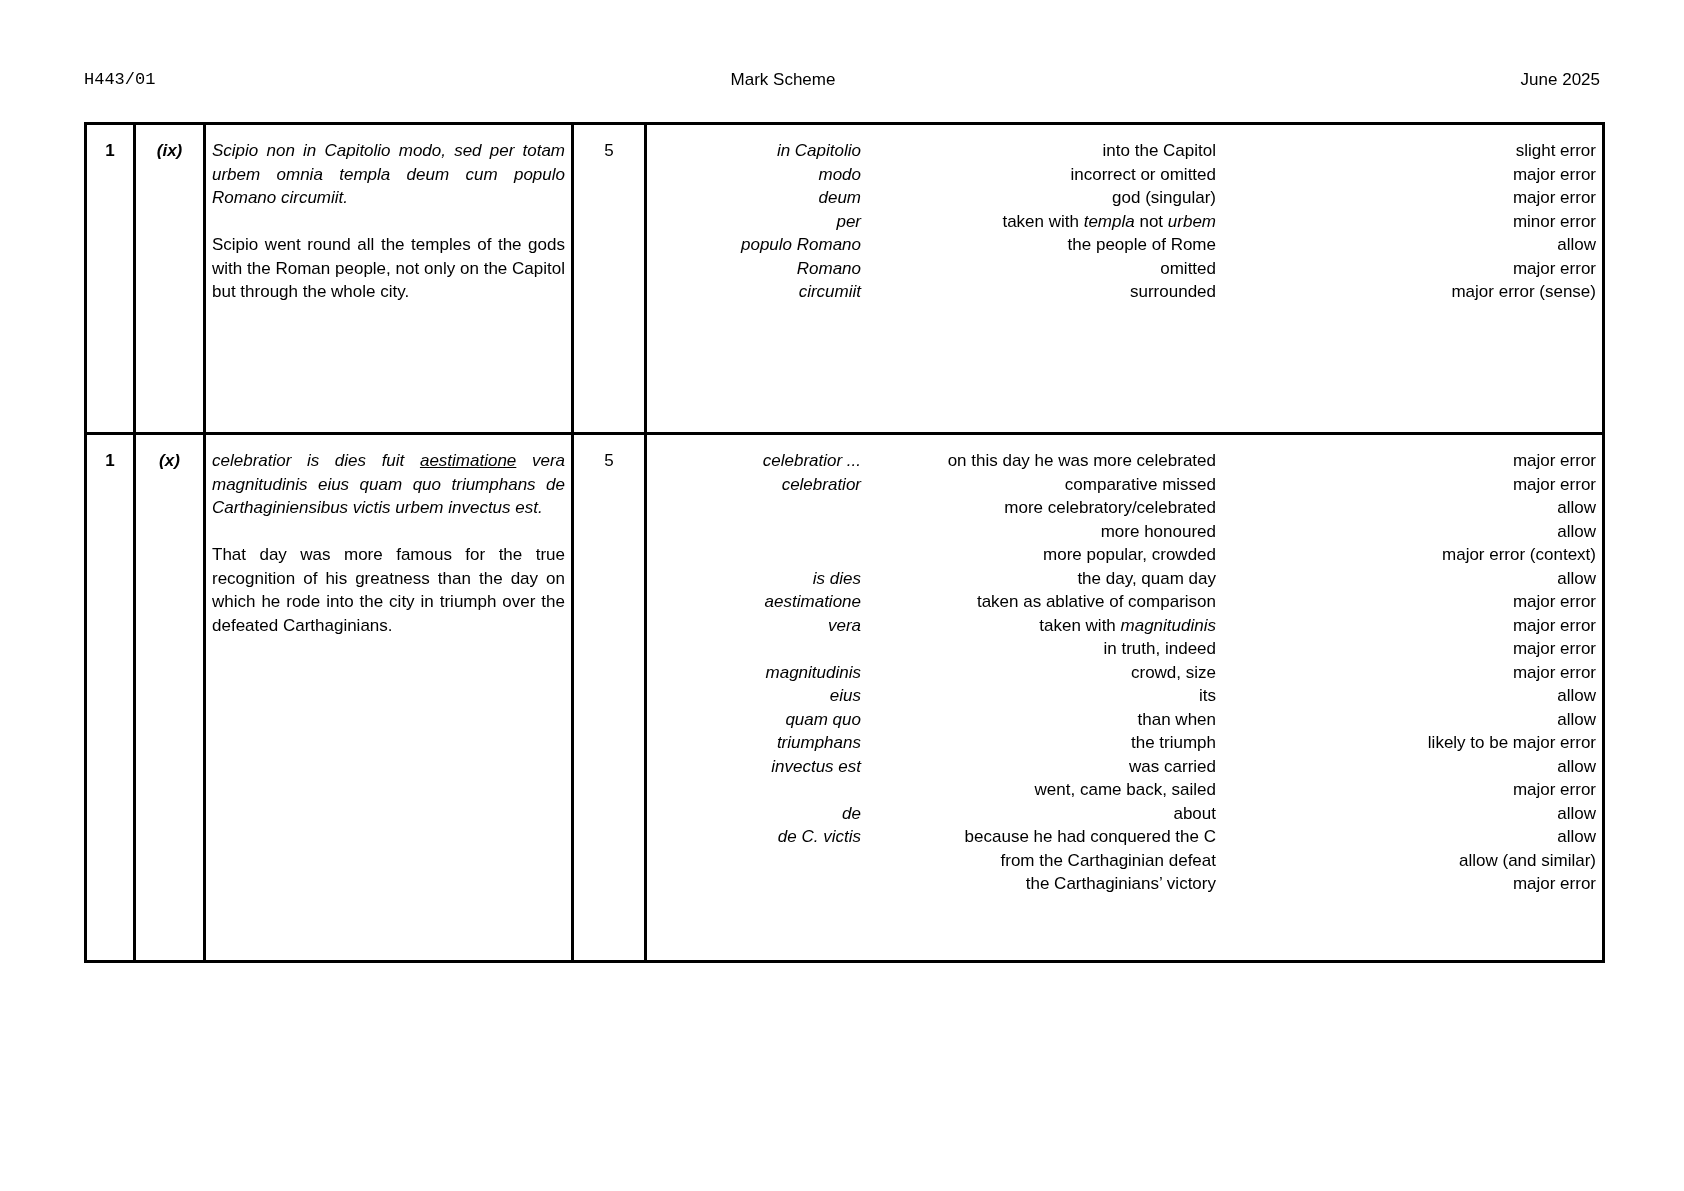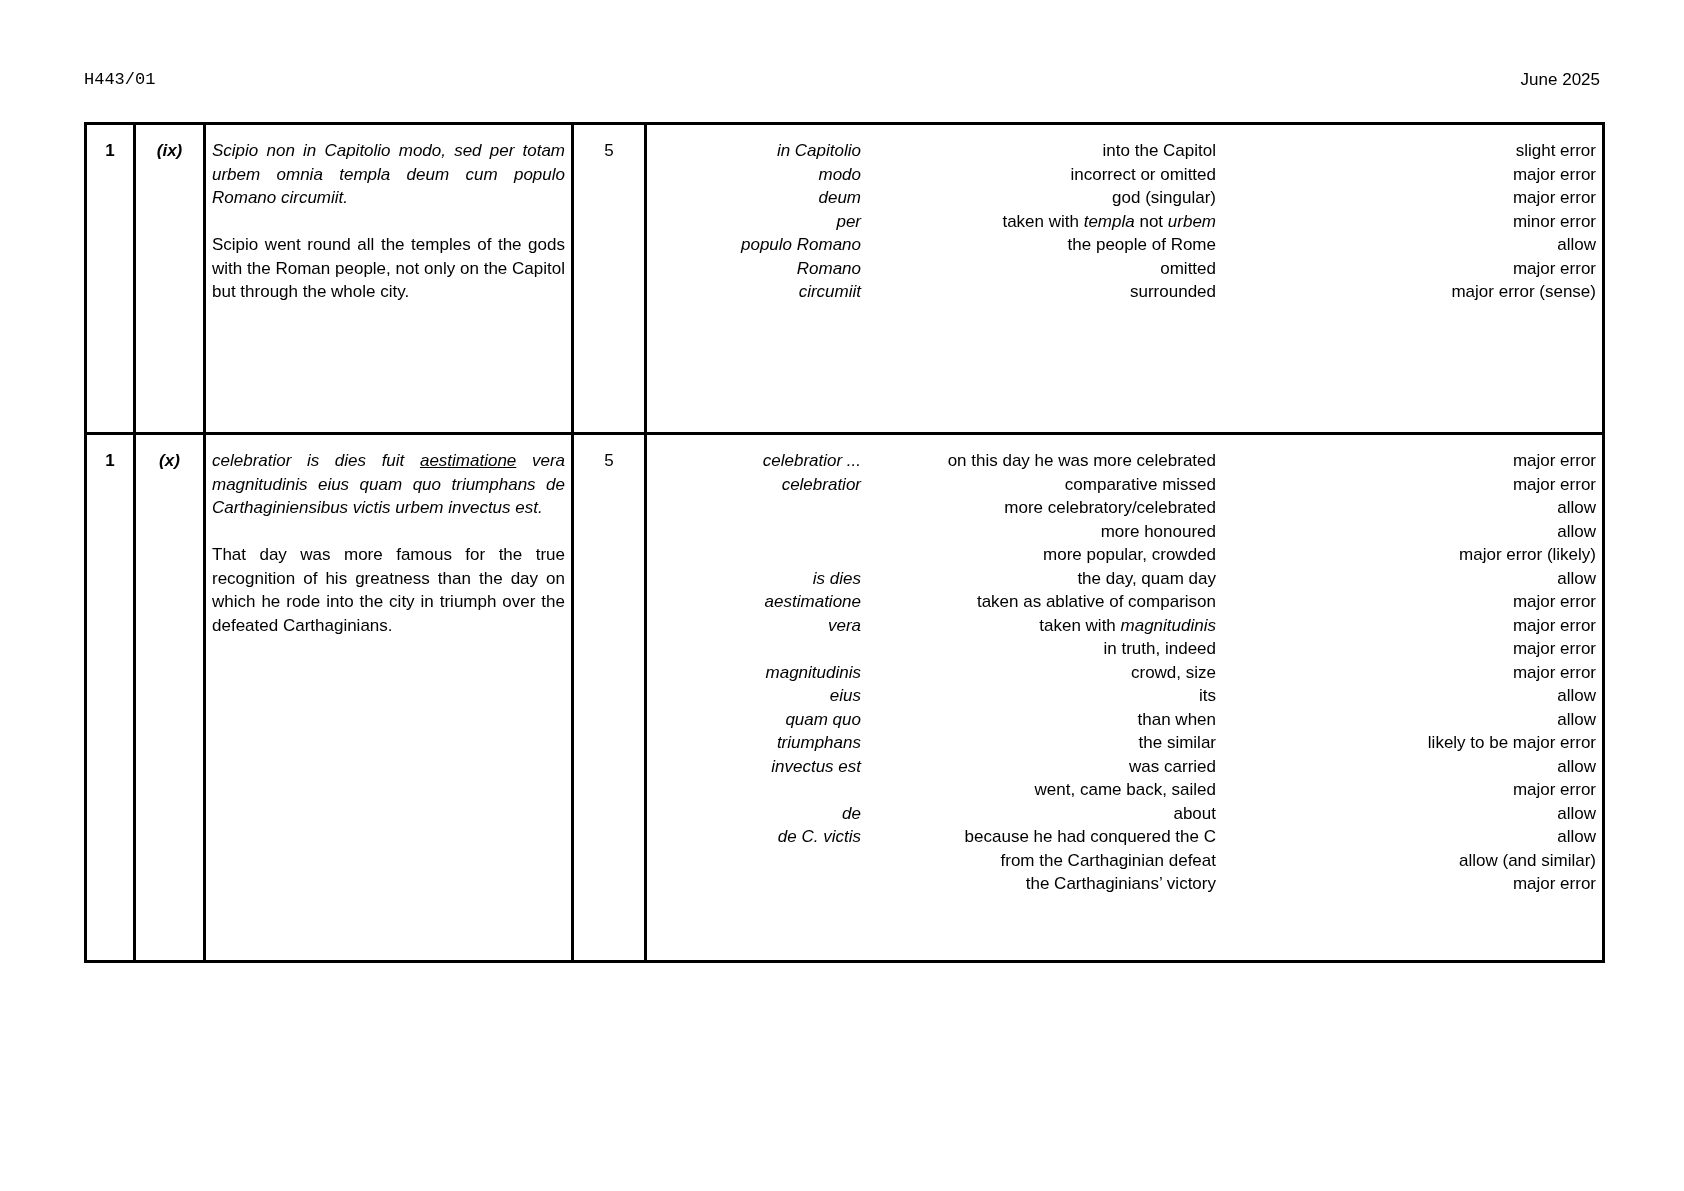--- a/index.html
+++ b/index.html
@@ -66,20 +66,21 @@
   .footer { position: absolute; top: 1063px; left: 0; width: 1566px; text-align: center; font-size: 17px; font-weight: bold; }
   u { text-decoration: underline; }
 </style>
 </head>
 <body>
 
 <div class="page">
 
   <div class="header">
     <span class="h-left">H443/01</span>
+    <span class="h-centerwrap"><span>Mark Scheme</span></span>
     <span class="h-right">June 2025</span>
   </div>
 
   <table class="ms-table">
     <colgroup>
       <col style="width:49px">
       <col style="width:70px">
       <col style="width:368px">
       <col style="width:73px">
       <col style="width:958px">
@@ -136,21 +137,21 @@
               <div class="g-eng">comparative missed</div>
               <div class="g-rule">major error</div>
               <div class="g-latin"></div>
               <div class="g-eng">more celebratory/celebrated</div>
               <div class="g-rule">allow</div>
               <div class="g-latin"></div>
               <div class="g-eng">more honoured</div>
               <div class="g-rule">allow</div>
               <div class="g-latin"></div>
               <div class="g-eng">more popular, crowded</div>
-              <div class="g-rule">major error (likely)</div>
+              <div class="g-rule">major error (context)</div>
               <div class="g-latin">is dies</div>
               <div class="g-eng">the day, quam day</div>
               <div class="g-rule">allow</div>
               <div class="g-latin">aestimatione</div>
               <div class="g-eng">taken as ablative of comparison</div>
               <div class="g-rule">major error</div>
               <div class="g-latin">vera</div>
               <div class="g-eng">taken with <i>magnitudinis</i></div>
               <div class="g-rule">major error</div>
               <div class="g-latin"></div>
@@ -159,21 +160,21 @@
               <div class="g-latin">magnitudinis</div>
               <div class="g-eng">crowd, size</div>
               <div class="g-rule">major error</div>
               <div class="g-latin">eius</div>
               <div class="g-eng">its</div>
               <div class="g-rule">allow</div>
               <div class="g-latin">quam quo</div>
               <div class="g-eng">than when</div>
               <div class="g-rule">allow</div>
               <div class="g-latin">triumphans</div>
-              <div class="g-eng">the similar</div>
+              <div class="g-eng">the triumph</div>
               <div class="g-rule">likely to be major error</div>
               <div class="g-latin">invectus est</div>
               <div class="g-eng">was carried</div>
               <div class="g-rule">allow</div>
               <div class="g-latin"></div>
               <div class="g-eng">went, came back, sailed</div>
               <div class="g-rule">major error</div>
               <div class="g-latin">de</div>
               <div class="g-eng">about</div>
               <div class="g-rule">allow</div>

